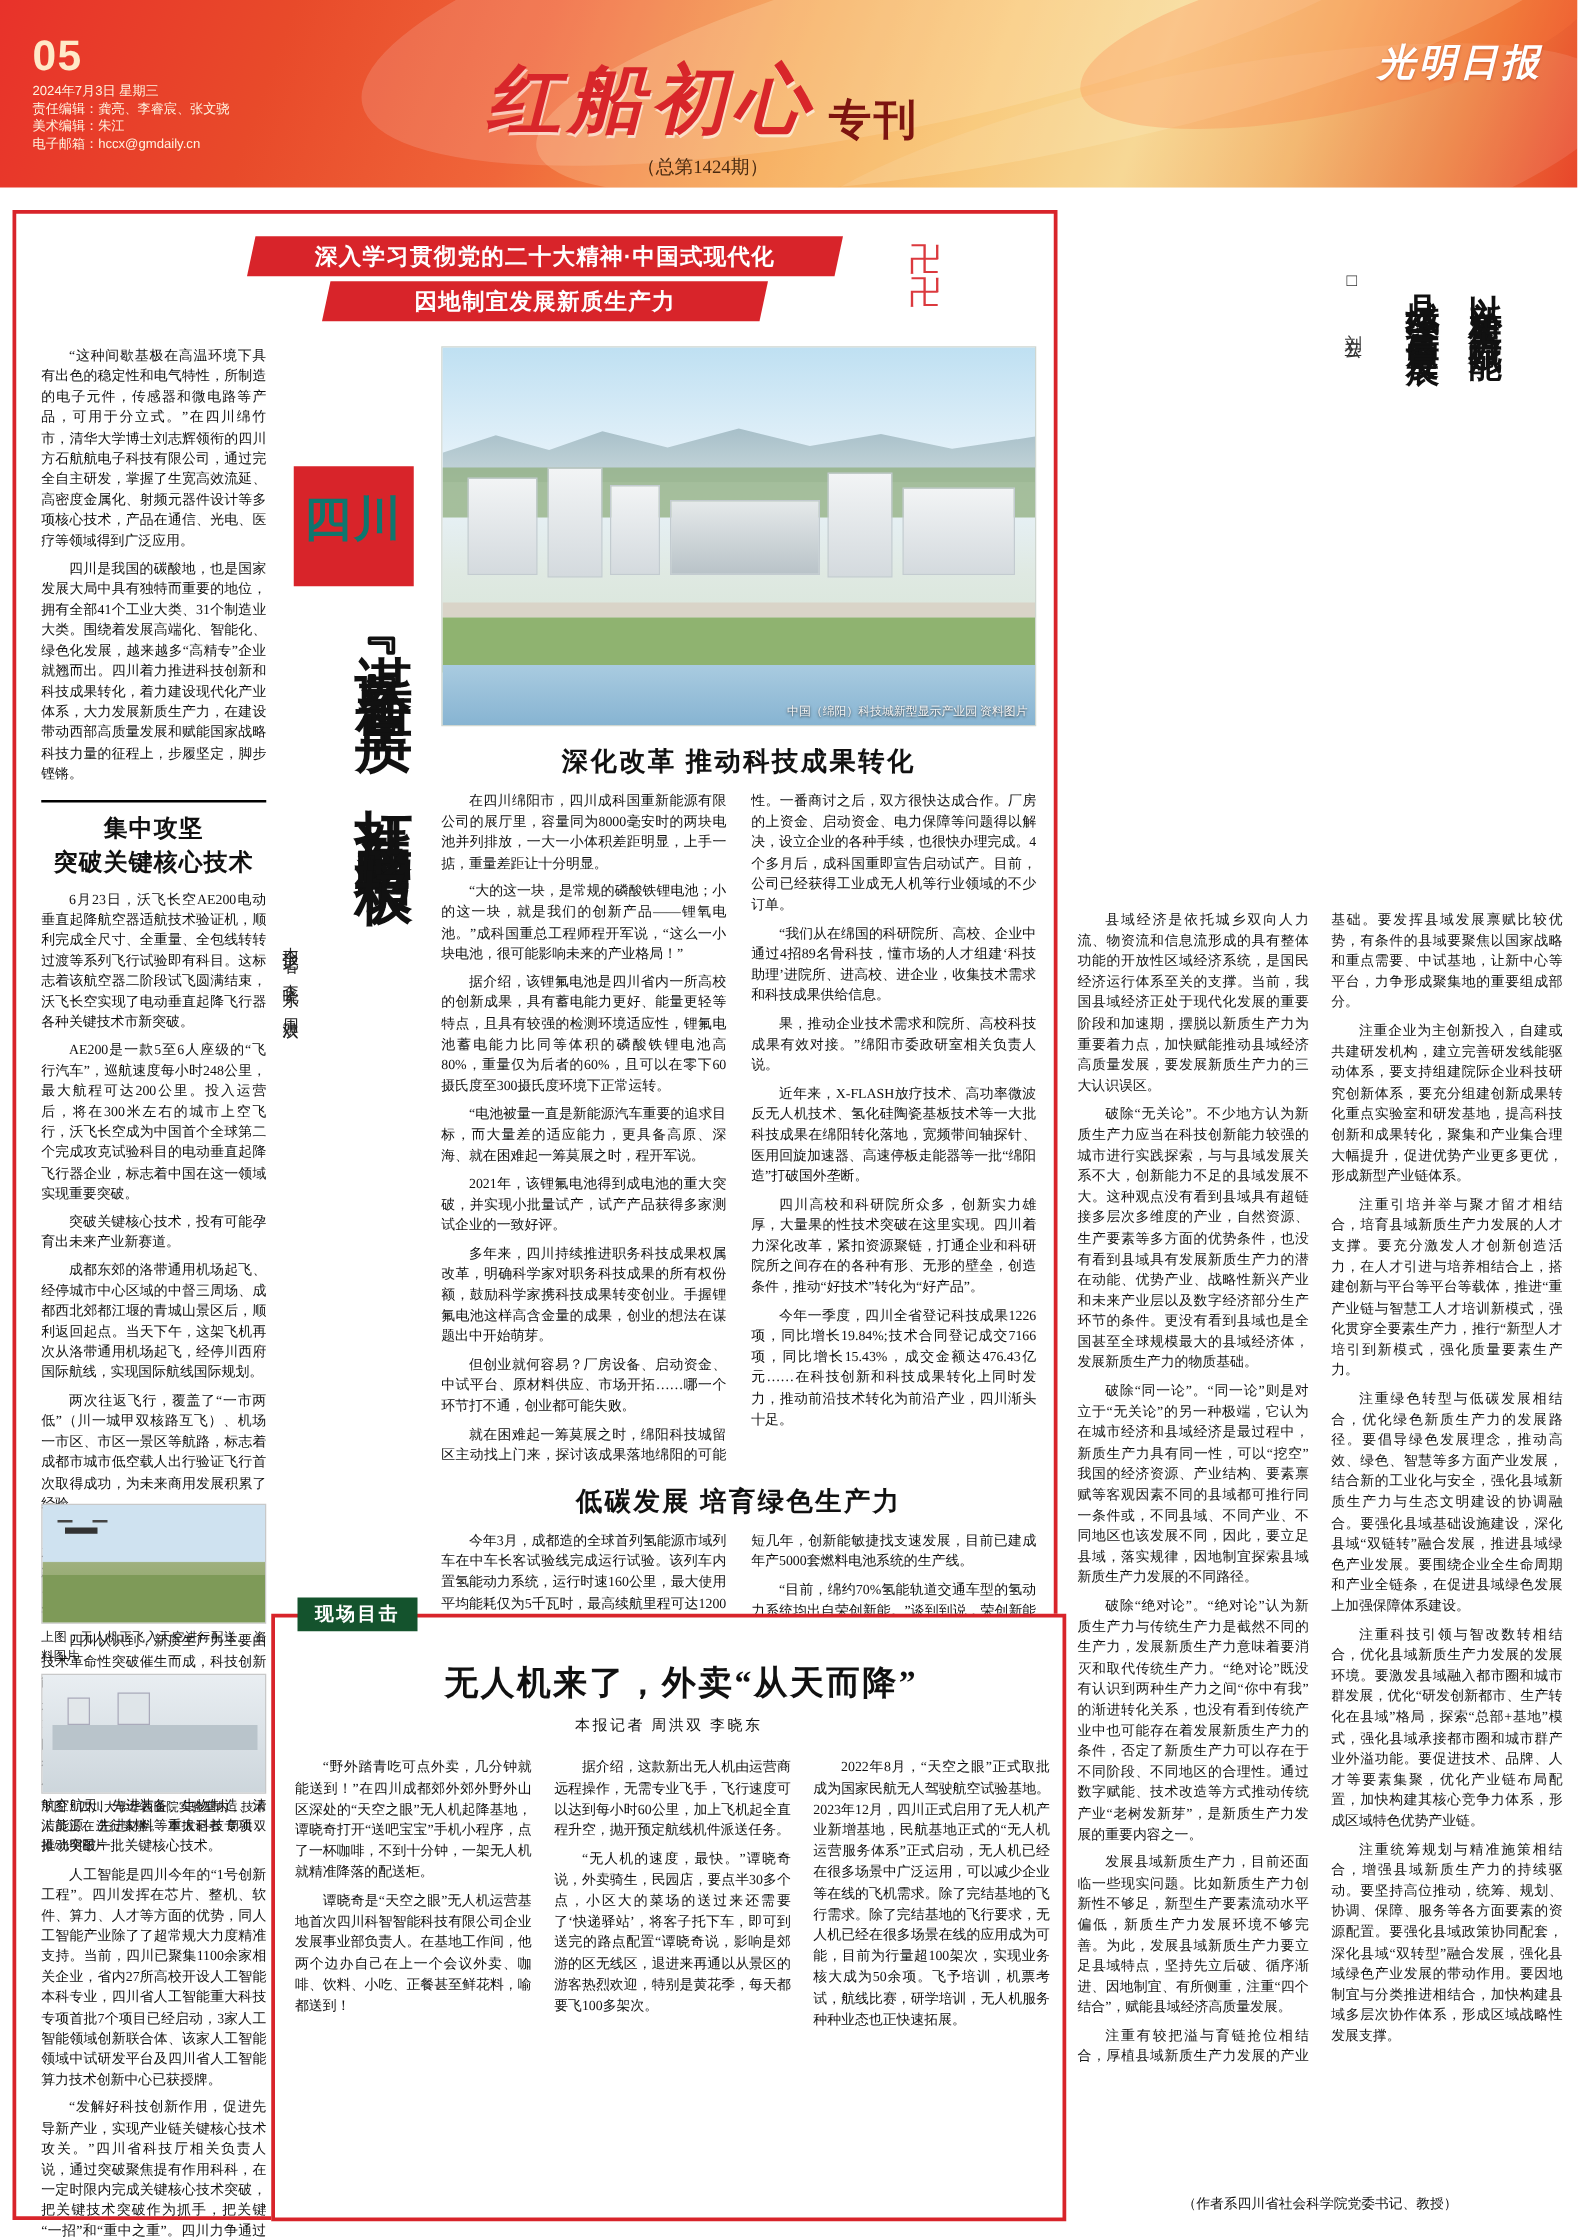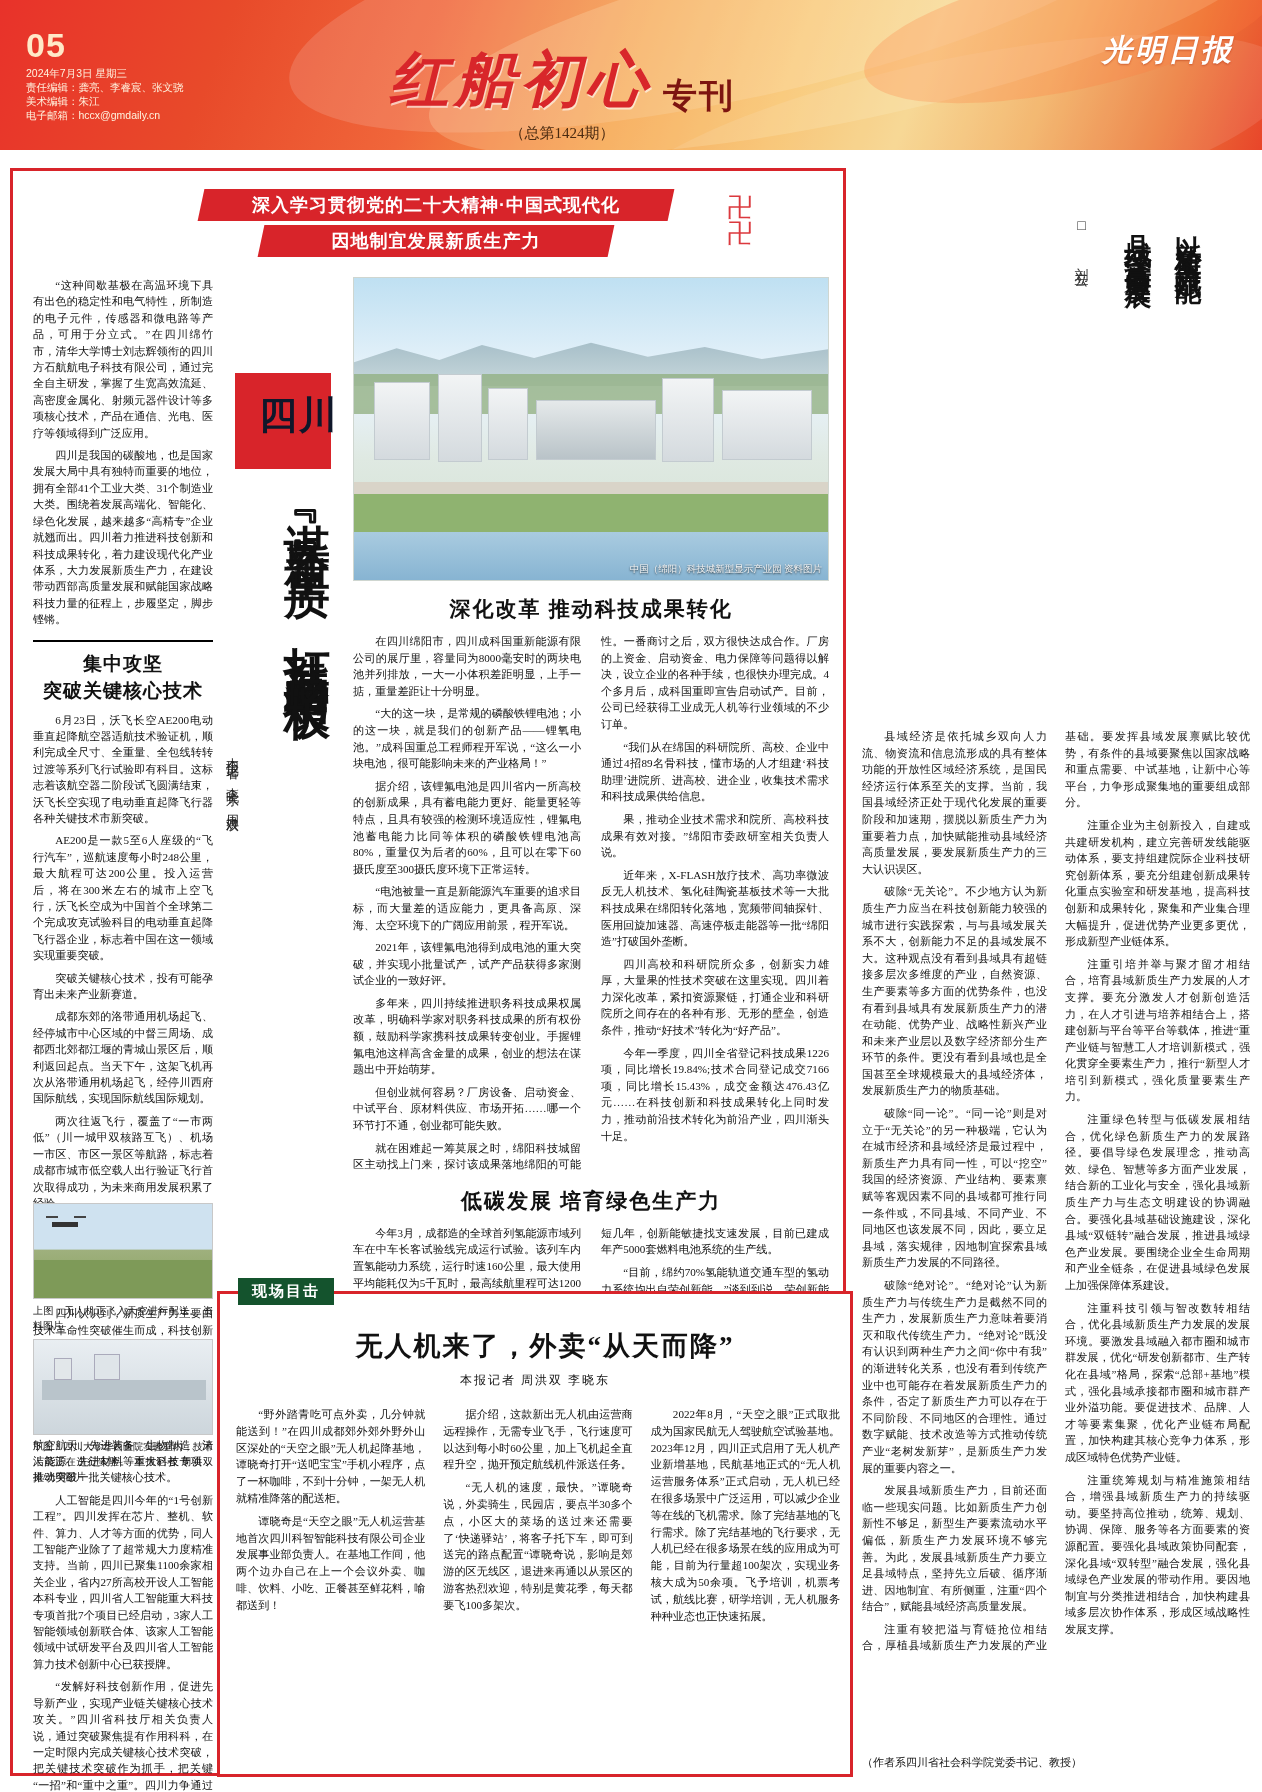--- a/index.html
+++ b/index.html
@@ -105,21 +105,21 @@
     font-size:14px; letter-spacing:4px; color:#333;
   }
   .expert-text {
     position:absolute; left:0; top:560px; width:388px;
     column-count:2; column-gap:18px; column-rule:0;
     font-size:11.1px; line-height:16.6px; text-align:justify; color:#151515;
   }
   .expert-text p { margin:0 0 6px 0; text-indent:2em; }
   .expert-sign {
     position:absolute; left:0; bottom:6px; width:388px;
-    font-size:11px; text-align:left; color:#111;
+    font-size:11px; text-align:center; color:#111;
   }
 
   
   .frame-inner { position:absolute; left:14px; top:14px; width:808px; height:1580px; }
 
   .banner {
     position:relative; width:600px; height:74px; margin:4px auto 0 auto;
   }
   .banner-l1, .banner-l2 {
     display:block; text-align:center;
@@ -155,22 +155,22 @@
 
   .col-mid-title { position:absolute; left:196px; top:0; width:120px; height:1010px; }
   .sichuan-badge {
     position:relative; margin:96px auto 0 auto; width:96px; height:96px;
   }
   .sichuan-badge .sq {
     position:absolute; left:0; top:0; width:96px; height:96px;
     background:#d8242a; transform:rotate(0deg);
   }
   .sichuan-badge .tx {
-    position:absolute; left:16px; top:0; width:96px; height:84px;
-    color:#0f172a; font-size:38px; font-weight:bold; letter-spacing:2px;
+    position:absolute; left:0; top:0; width:96px; height:84px;
+    color:#0f766e; font-size:38px; font-weight:bold; letter-spacing:2px;
     display:flex; align-items:center; justify-content:center;
     font-family:"Liberation Serif", serif;
   }
   .big-vert {
     position:absolute; left:4px; top:210px; width:112px;
     writing-mode:vertical-rl; text-orientation:upright;
     font-size:46px; font-weight:bold; line-height:64px; letter-spacing:8px;
     height:760px; color:#111;
   }
   .byline-vert {
@@ -336,21 +336,21 @@
             <div class="ph-lawn"></div>
             <div class="ph-water"></div>
             <div class="photo-cap">中国（绵阳）科技城新型显示产业园     资料图片</div>
           </div>
 
           <div class="sec-title">深化改革  推动科技成果转化</div>
           <div class="two-col">
             <p>在四川绵阳市，四川成科国重新能源有限公司的展厅里，容量同为8000毫安时的两块电池并列排放，一大一小体积差距明显，上手一掂，重量差距让十分明显。</p>
             <p>“大的这一块，是常规的磷酸铁锂电池；小的这一块，就是我们的创新产品——锂氧电池。”成科国重总工程师程开军说，“这么一小块电池，很可能影响未来的产业格局！”</p>
             <p>据介绍，该锂氟电池是四川省内一所高校的创新成果，具有蓄电能力更好、能量更轻等特点，且具有较强的检测环境适应性，锂氟电池蓄电能力比同等体积的磷酸铁锂电池高80%，重量仅为后者的60%，且可以在零下60摄氏度至300摄氏度环境下正常运转。</p>
-            <p>“电池被量一直是新能源汽车重要的追求目标，而大量差的适应能力，更具备高原、深海、太空环境下的广阔应用前景，程开军说。</p>
+            <p>“电池被量一直是新能源汽车重要的追求目标，而大量差的适应能力，更具备高原、深海、就在困难起一筹莫展之时，程开军说。</p>
             <p>2021年，该锂氟电池得到成电池的重大突破，并实现小批量试产，试产产品获得多家测试企业的一致好评。</p>
             <p>多年来，四川持续推进职务科技成果权属改革，明确科学家对职务科技成果的所有权份额，鼓励科学家携科技成果转变创业。手握锂氟电池这样高含金量的成果，创业的想法在谋题出中开始萌芽。</p>
             <p>但创业就何容易？厂房设备、启动资金、中试平台、原材料供应、市场开拓……哪一个环节打不通，创业都可能失败。</p>
             <p>就在困难起一筹莫展之时，绵阳科技城留区主动找上门来，探讨该成果落地绵阳的可能性。一番商讨之后，双方很快达成合作。厂房的上资金、启动资金、电力保障等问题得以解决，设立企业的各种手续，也很快办理完成。4个多月后，成科国重即宣告启动试产。目前，公司已经获得工业成无人机等行业领域的不少订单。</p>
             <p>“我们从在绵国的科研院所、高校、企业中通过4招89名骨科技，懂市场的人才组建‘科技助理’进院所、进高校、进企业，收集技术需求和科技成果供给信息。</p>
             <p>果，推动企业技术需求和院所、高校科技成果有效对接。”绵阳市委政研室相关负责人说。</p>
             <p>近年来，X-FLASH放疗技术、高功率微波反无人机技术、氢化硅陶瓷基板技术等一大批科技成果在绵阳转化落地，宽频带间轴探针、医用回旋加速器、高速停板走能器等一批“绵阳造”打破国外垄断。</p>
             <p>四川高校和科研院所众多，创新实力雄厚，大量果的性技术突破在这里实现。四川着力深化改革，紧扣资源聚链，打通企业和科研院所之间存在的各种有形、无形的壁垒，创造条件，推动“好技术”转化为“好产品”。</p>
             <p>今年一季度，四川全省登记科技成果1226项，同比增长19.84%;技术合同登记成交7166项，同比增长15.43%，成交金额达476.43亿元……在科技创新和科技成果转化上同时发力，推动前沿技术转化为前沿产业，四川渐头十足。</p>
           </div>

